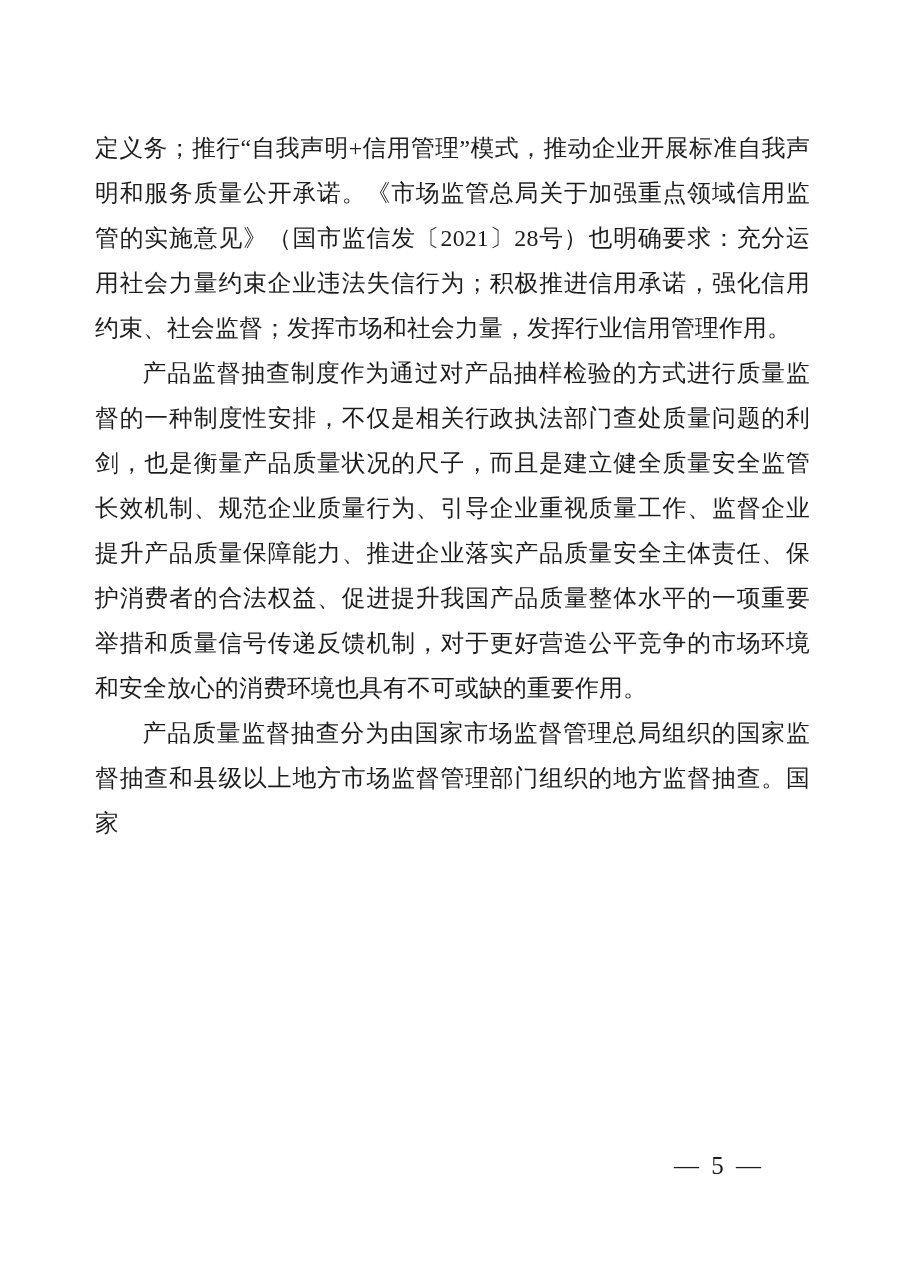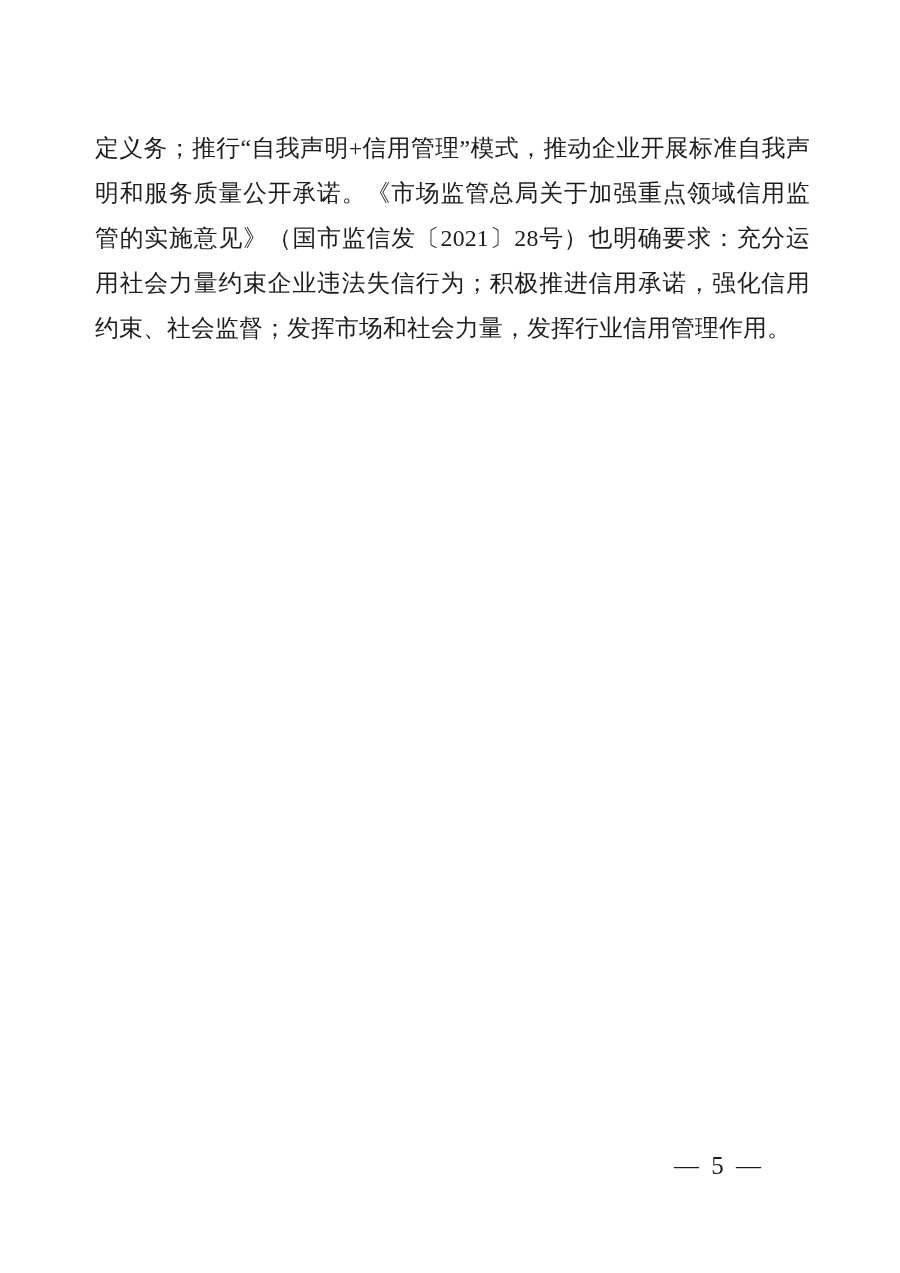--- a/index.html
+++ b/index.html
@@ -47,16 +47,18 @@
     letter-spacing: 3px;
     white-space: nowrap;
   }
 </style>
 </head>
 <body>
 
 <div class="page">
   <div class="text-block">
     <p>定义务；推行“自我声明+信用管理”模式，推动企业开展标准自我声明和服务质量公开承诺。《市场监管总局关于加强重点领域信用监管的实施意见》（国市监信发〔2021〕28号）也明确要求：充分运用社会力量约束企业违法失信行为；积极推进信用承诺，强化信用约束、社会监督；发挥市场和社会力量，发挥行业信用管理作用。</p>
+    <p class="indent">产品监督抽查制度作为通过对产品抽样检验的方式进行质量监督的一种制度性安排，不仅是相关行政执法部门查处质量问题的利剑，也是衡量产品质量状况的尺子，而且是建立健全质量安全监管长效机制、规范企业质量行为、引导企业重视质量工作、监督企业提升产品质量保障能力、推进企业落实产品质量安全主体责任、保护消费者的合法权益、促进提升我国产品质量整体水平的一项重要举措和质量信号传递反馈机制，对于更好营造公平竞争的市场环境和安全放心的消费环境也具有不可或缺的重要作用。</p>
+    <p class="indent">产品质量监督抽查分为由国家市场监督管理总局组织的国家监督抽查和县级以上地方市场监督管理部门组织的地方监督抽查。国家</p>
   </div>
 
   <div class="page-number">— 5 —</div>
 </div>
 
 </body></html>

